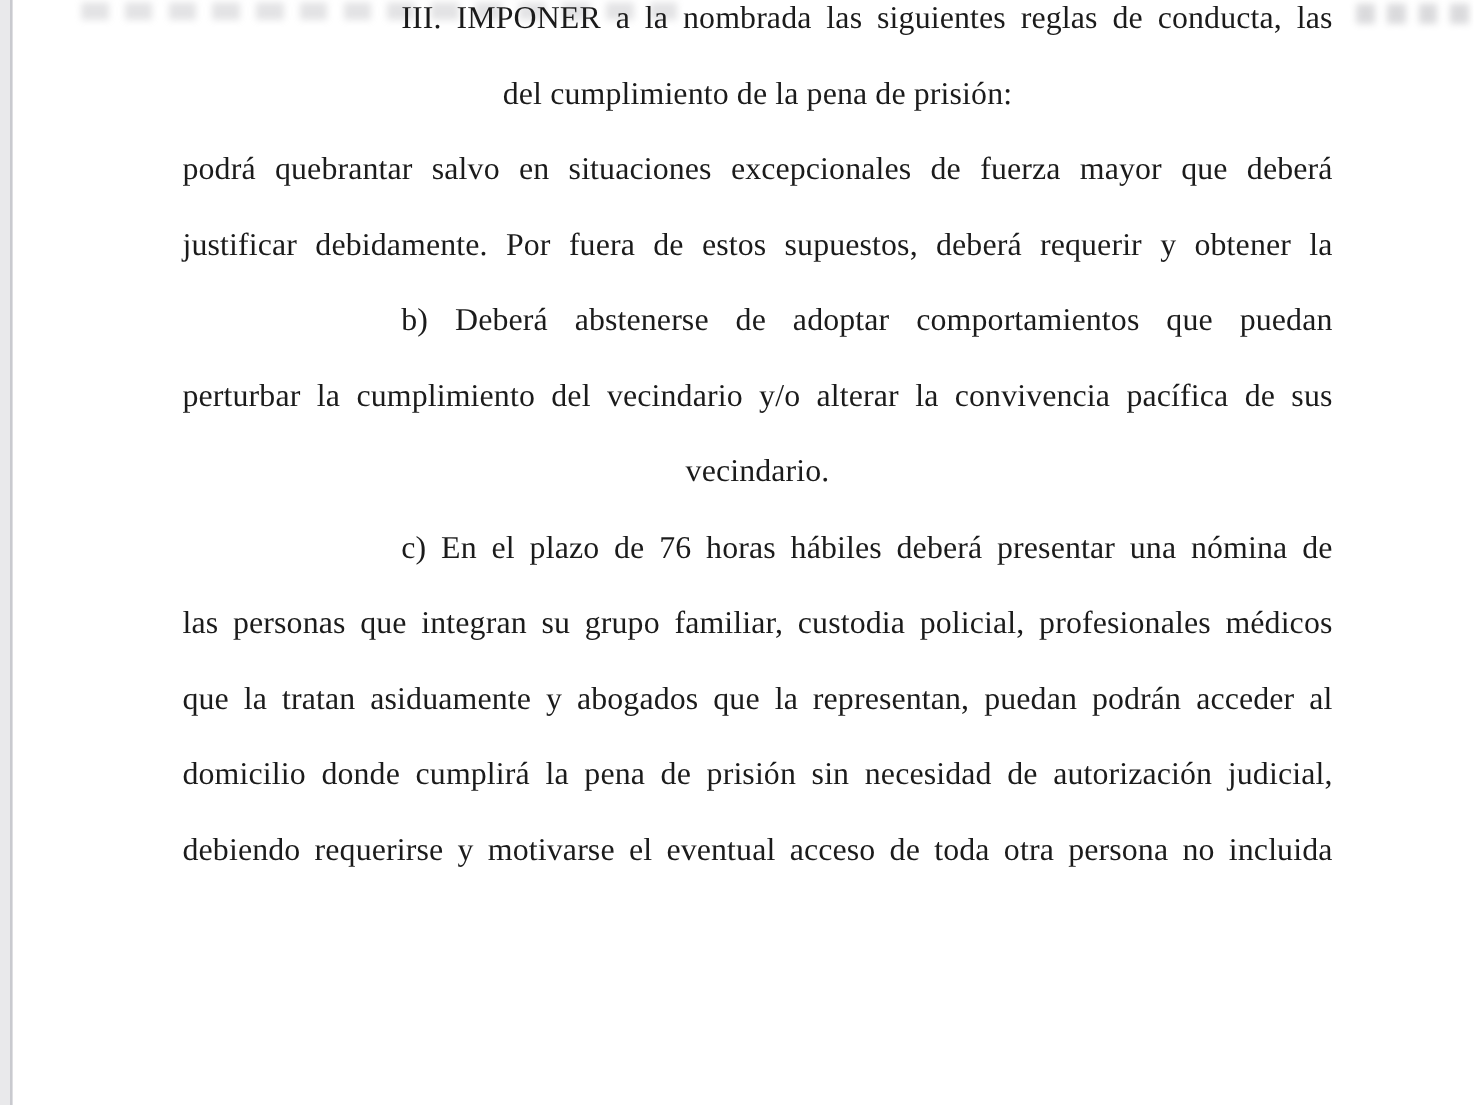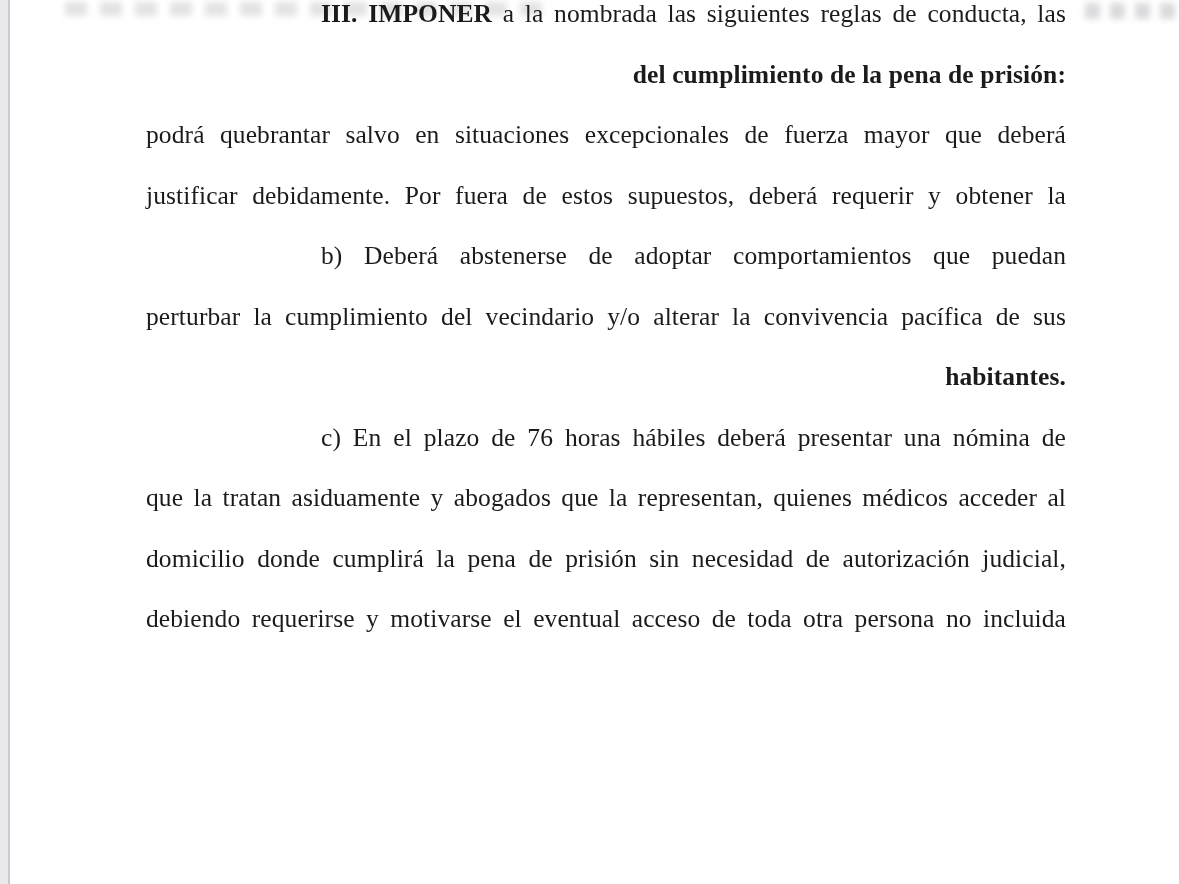--- a/index.html
+++ b/index.html
@@ -43,23 +43,23 @@
     font-size:25.5px;
     color:var(--ink);
     white-space:nowrap;
     letter-spacing:0.1px;
   }
   .line.justify{
     text-align:justify;
     text-align-last:justify;
     -moz-text-align-last:justify;
   }
-  .line.flush{ text-align:right;font-weight:bold; }
+  .line.flush{ text-align:center; }
   .line.indent{ padding-left:175px; }
-  .line strong{ font-weight:700; }
+  .line strong{ font-weight:400; }
   
   .artifact{
     position:absolute;
     filter:blur(3px);
     pointer-events:none;
   }
   .artifact-top-left{
     left:53px; top:2px; width:490px; height:14px;
     background:repeating-linear-gradient(90deg,#94949b 0 22px,transparent 22px 35px);
     opacity:0.26;
@@ -78,20 +78,21 @@
   <div class="page">
     <div class="artifact artifact-top-left"></div>
     <div class="artifact artifact-top-right"></div>
     <div class="textblock" id="doc-lines">
         <div class="line justify indent"><strong>III. IMPONER</strong><span> a la nombrada las siguientes reglas de conducta, las</span></div>
         <div class="line flush"><span>del cumplimiento de la pena de prisión:</span></div>
         <div class="line justify"><span>podrá quebrantar salvo en situaciones excepcionales de fuerza mayor que deberá</span></div>
         <div class="line justify"><span>justificar debidamente. Por fuera de estos supuestos, deberá requerir y obtener la</span></div>
         <div class="line justify indent"><span>b) Deberá abstenerse de adoptar comportamientos que puedan</span></div>
         <div class="line justify"><span>perturbar la cumplimiento del vecindario y/o alterar la convivencia pacífica de sus</span></div>
-        <div class="line flush"><span>habitantes.</span></div>
+        <div class="line flush"><span>vecindario.</span></div>
         <div class="line justify indent"><span>c) En el plazo de 76 horas hábiles deberá presentar una nómina de</span></div>
-        <div class="line justify"><span>que la tratan asiduamente y abogados que la representan, quienes médicos acceder al</span></div>
+        <div class="line justify"><span>las personas que integran su grupo familiar, custodia policial, profesionales médicos</span></div>
+        <div class="line justify"><span>que la tratan asiduamente y abogados que la representan, puedan podrán acceder al</span></div>
         <div class="line justify"><span>domicilio donde cumplirá la pena de prisión sin necesidad de autorización judicial,</span></div>
         <div class="line justify"><span>debiendo requerirse y motivarse el eventual acceso de toda otra persona no incluida</span></div>
       </div>
   </div>
 </div>
 
 </body></html>

